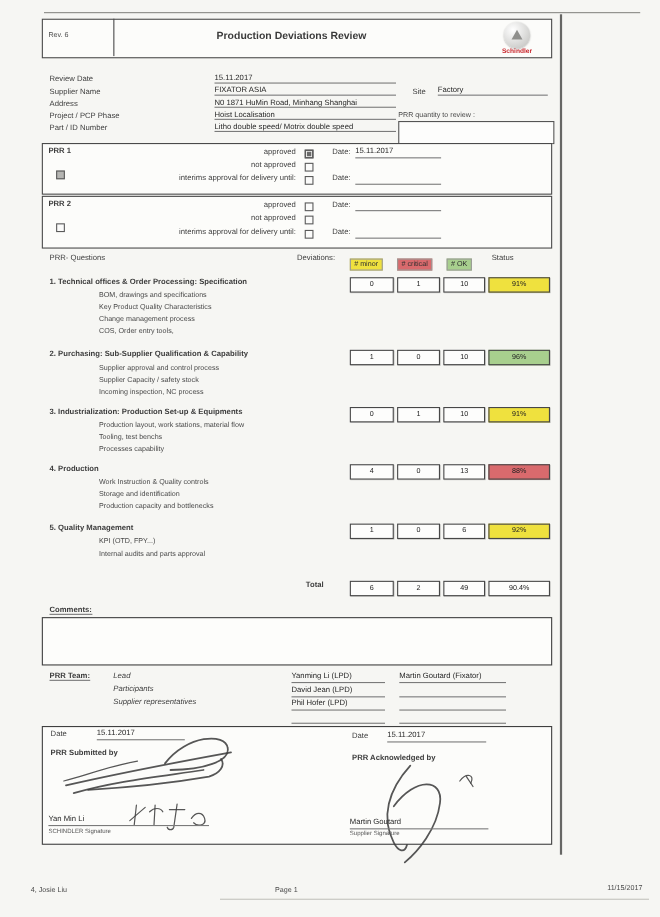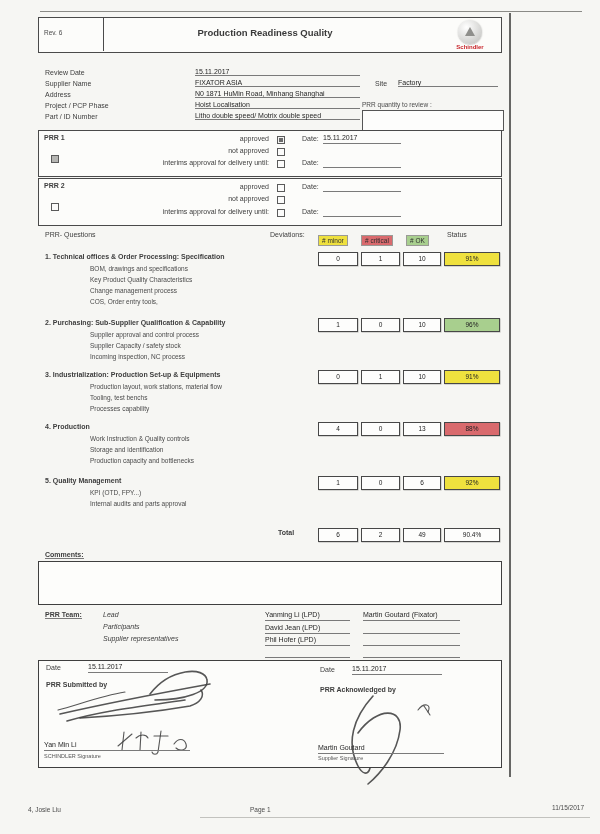--- a/index.html
+++ b/index.html
@@ -33,21 +33,21 @@
 <body>
 
 <div id="page">
 
   <div class="a" style="left:40px;top:11px;width:542px;height:1px;background:#8a8a86;"></div>
   <div class="a" style="left:509px;top:13px;width:2px;height:764px;background:#4c4c4a;opacity:.85;"></div>
 
   <div class="a frame" style="left:38px;top:17px;width:462px;height:34px;"></div>
   <div class="a" style="left:103px;top:17px;width:1.4px;height:34px;background:#4a4a4a;"></div>
   <div class="a t6" style="left:44px;top:29px;">Rev. 6</div>
-  <div class="a t b" style="left:110px;top:27px;width:310px;text-align:center;font-size:9.5px;color:#3a3a3a;">Production Readiness Quality</div>
+  <div class="a t b" style="left:110px;top:27px;width:310px;text-align:center;font-size:9.5px;color:#3a3a3a;">Production Deviations Review</div>
   <div class="a" style="left:458px;top:20px;width:24px;height:24px;border-radius:50%;background:radial-gradient(circle at 35% 30%, #ffffff, #d4d4d2 65%, #bcbcb9);box-shadow:0 0.5px 1.5px rgba(0,0,0,.3);">
     <div style="position:absolute;left:6.5px;top:7px;width:0;height:0;border-left:5.5px solid transparent;border-right:5.5px solid transparent;border-bottom:9px solid #8f8f8c;"></div>
   </div>
   <div class="a" style="left:440px;top:44px;width:60px;text-align:center;font-size:6px;font-weight:bold;color:#c8262c;">Schindler</div>
 
   <div class="a t" style="left:45px;top:69px;">Review Date</div>
   <div class="a t" style="left:45px;top:80px;">Supplier Name</div>
   <div class="a t" style="left:45px;top:91px;">Address</div>
   <div class="a t" style="left:45px;top:102px;">Project / PCP Phase</div>
   <div class="a t" style="left:45px;top:113px;">Part / ID Number</div>

